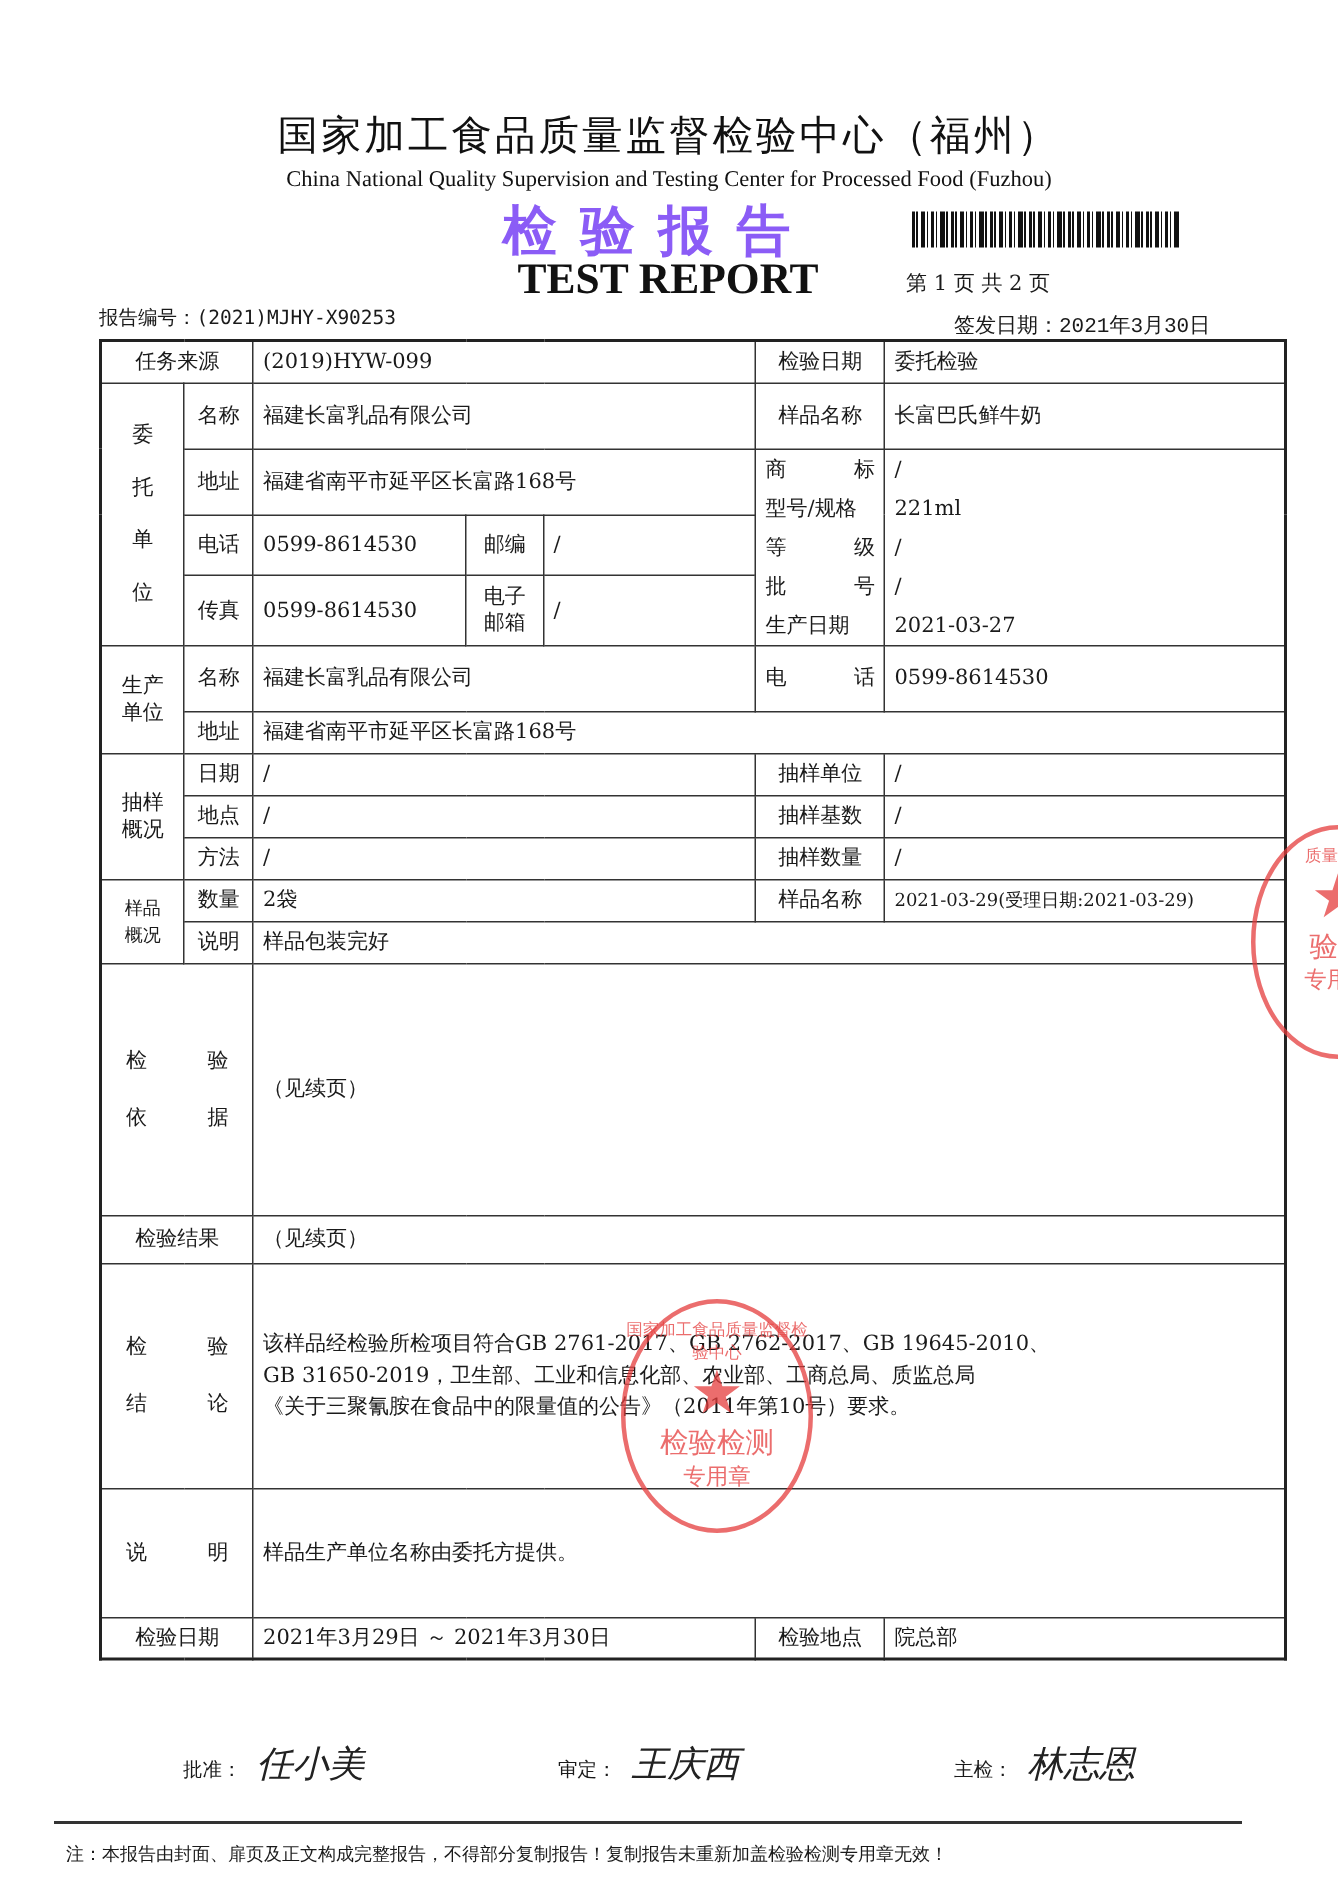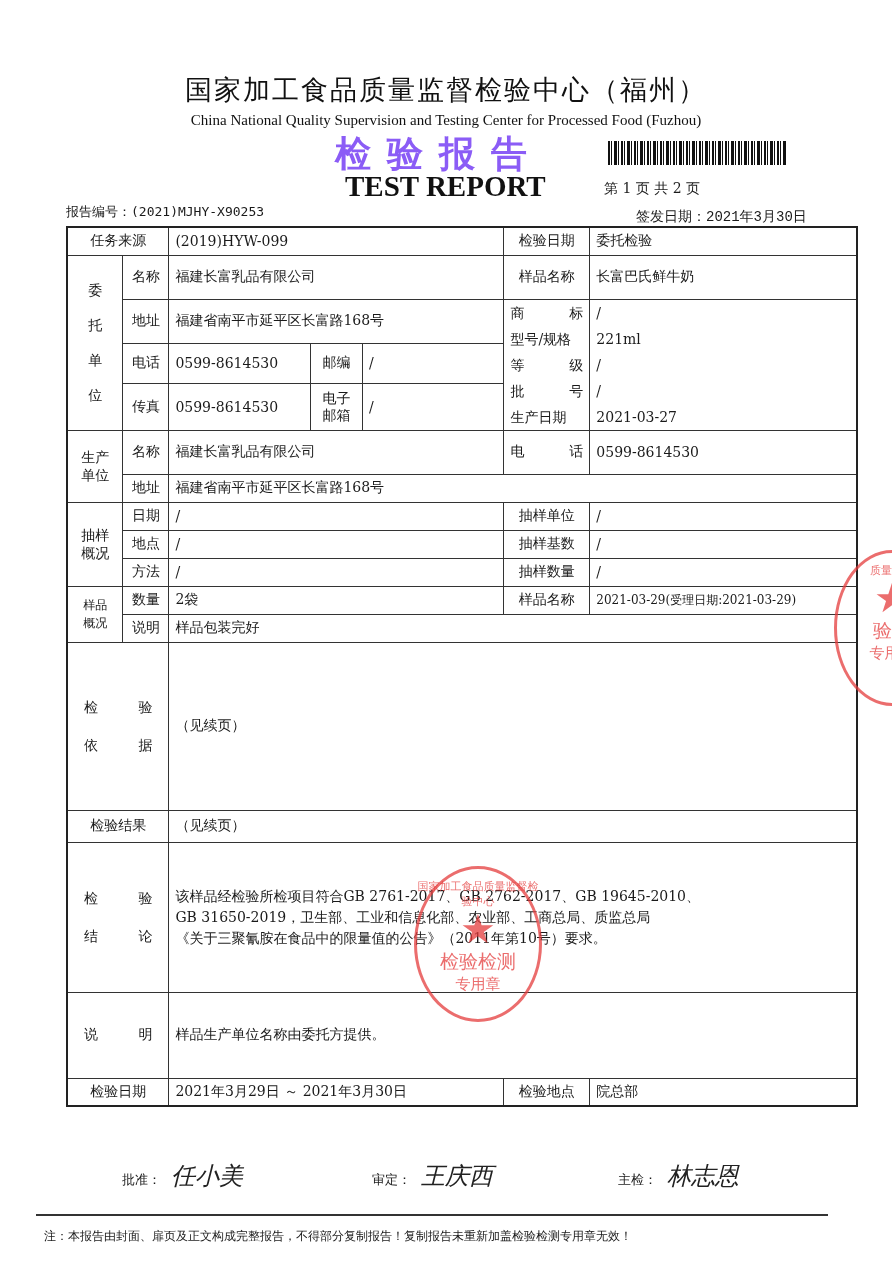--- a/index.html
+++ b/index.html
@@ -263,18 +263,18 @@
   <div class="bottom1">验检</div>
   <div class="bottom2">专用章</div>
 </div>
 
 <div class="abs sig" style="left:122px">
   <span>批准：</span><span class="signature">任小美</span>
 </div>
 <div class="abs sig" style="left:372px">
   <span>审定：</span><span class="signature">王庆西</span>
 </div>
-<div class="abs sig" style="left:618px">
+<div class="abs sig" style="left:636px">
   <span>主检：</span><span class="signature">林志恩</span>
 </div>
 
 <div class="abs rule"></div>
 <div class="abs footer">注：本报告由封面、扉页及正文构成完整报告，不得部分复制报告！复制报告未重新加盖检验检测专用章无效！</div>
 
 </body></html>

